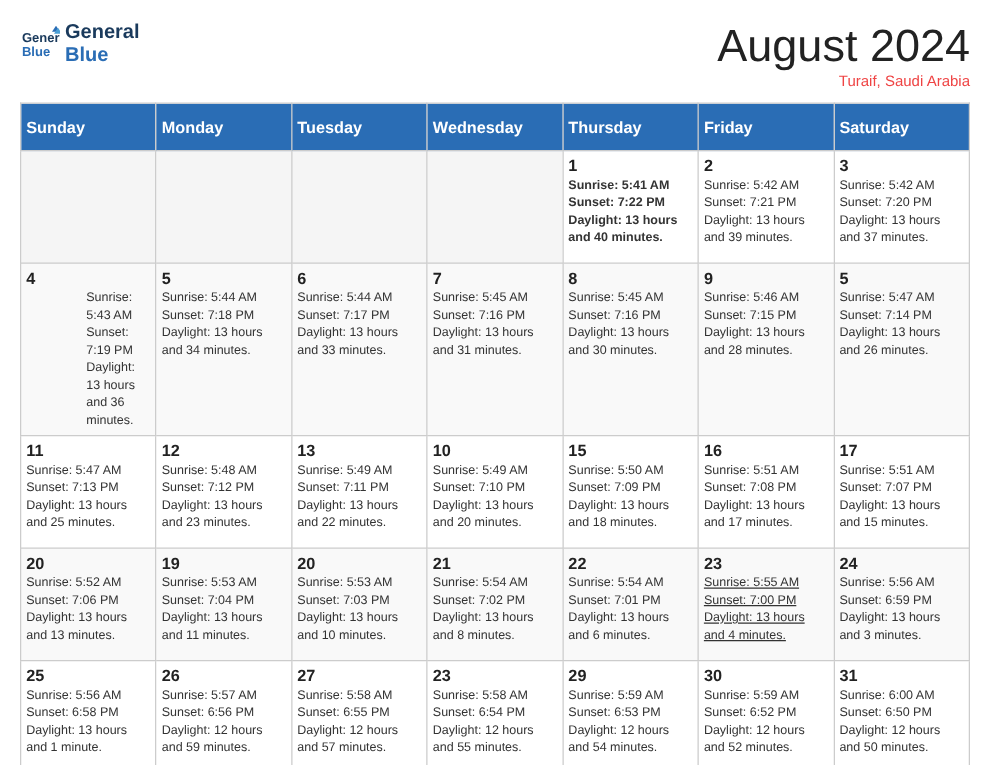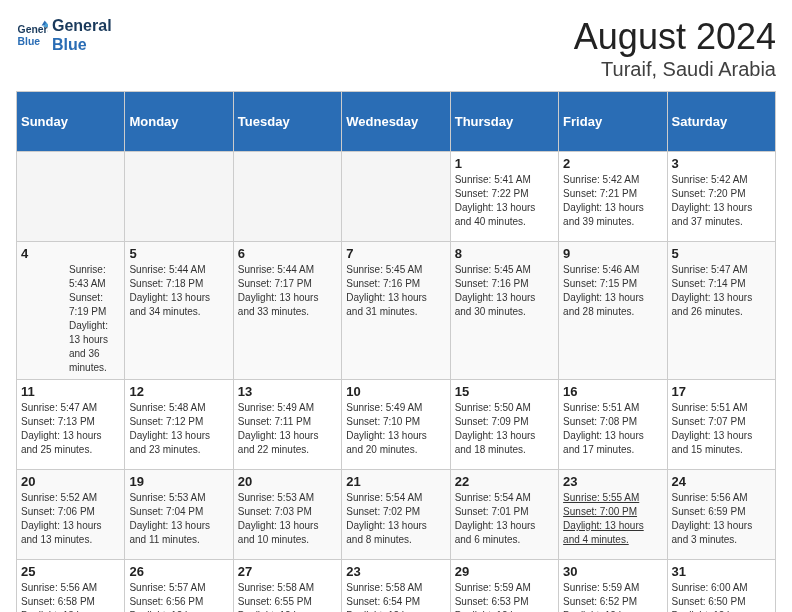--- a/index.html
+++ b/index.html
@@ -27,34 +27,34 @@
     }
     .title-block {
       text-align: right;
     }
     .month-year {
       font-size: 36px;
       font-weight: normal;
       color: #222;
     }
     .location {
-      font-size: 20px;
-      color: #404040;
+      font-size: 12px;
+      color: #ef4444;
     }
     table {
       width: 100%;
       border-collapse: collapse;
       table-layout: fixed;
     }
     th {
       background-color: #2a6db5;
       color: #fff;
       font-size: 13px;
       font-weight: bold;
-      padding: 22px 4px;
+      padding: 11px 4px;
       text-align: left;
       border: 1px solid #ccc;
     }
     td {
       border: 1px solid #ccc;
       vertical-align: top;
       padding: 4px;
       font-size: 10.5px;
       color: #222;
       height: 90px;
@@ -113,21 +113,21 @@
       </tr>
   </thead>
   <tbody id="calendar-body">
   <tr>
         <td class="empty"></td>
         <td class="empty"></td>
         <td class="empty"></td>
         <td class="empty"></td>
         <td>
           <span class="day-number">1</span>
-          <div class="day-info" style="white-space: pre-line;">Sunrise: 5:41 AM
+          <div class="day-info" style="white-space: pre-line; font-weight: bold;">Sunrise: 5:41 AM
 Sunset: 7:22 PM
 Daylight: 13 hours
 and 40 minutes.</div>
         </td>
         <td>
           <span class="day-number">2</span>
           <div class="day-info" style="white-space: pre-line;">Sunrise: 5:42 AM
 Sunset: 7:21 PM
 Daylight: 13 hours
 and 39 minutes.</div>

